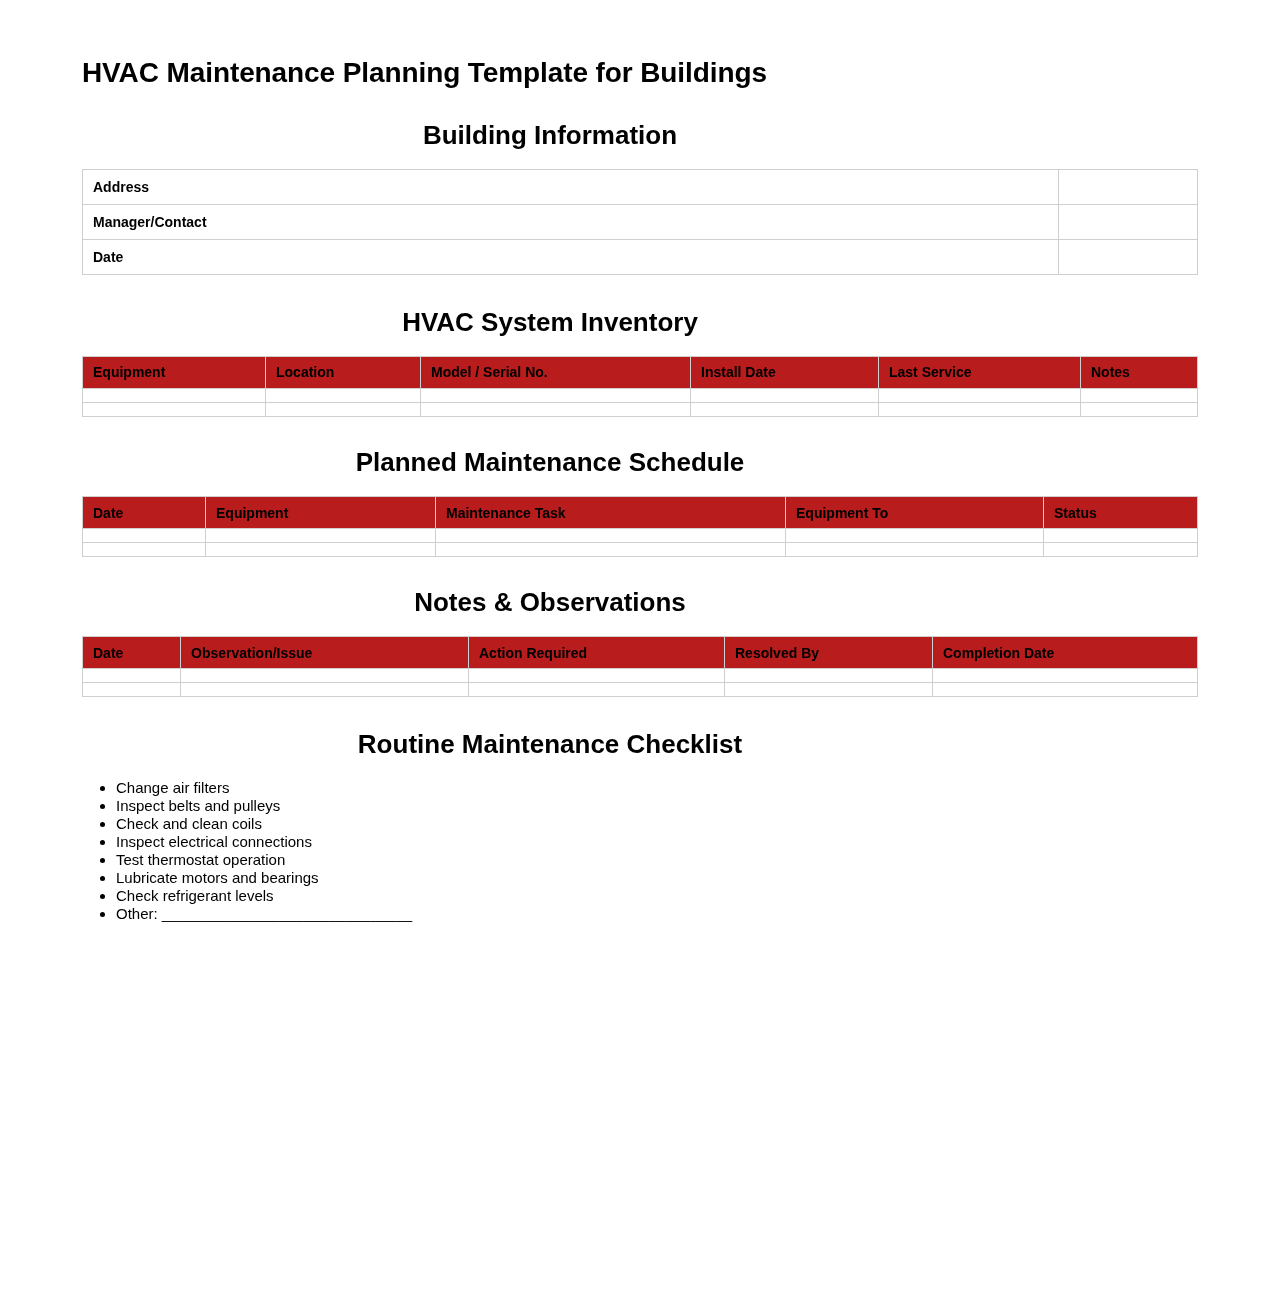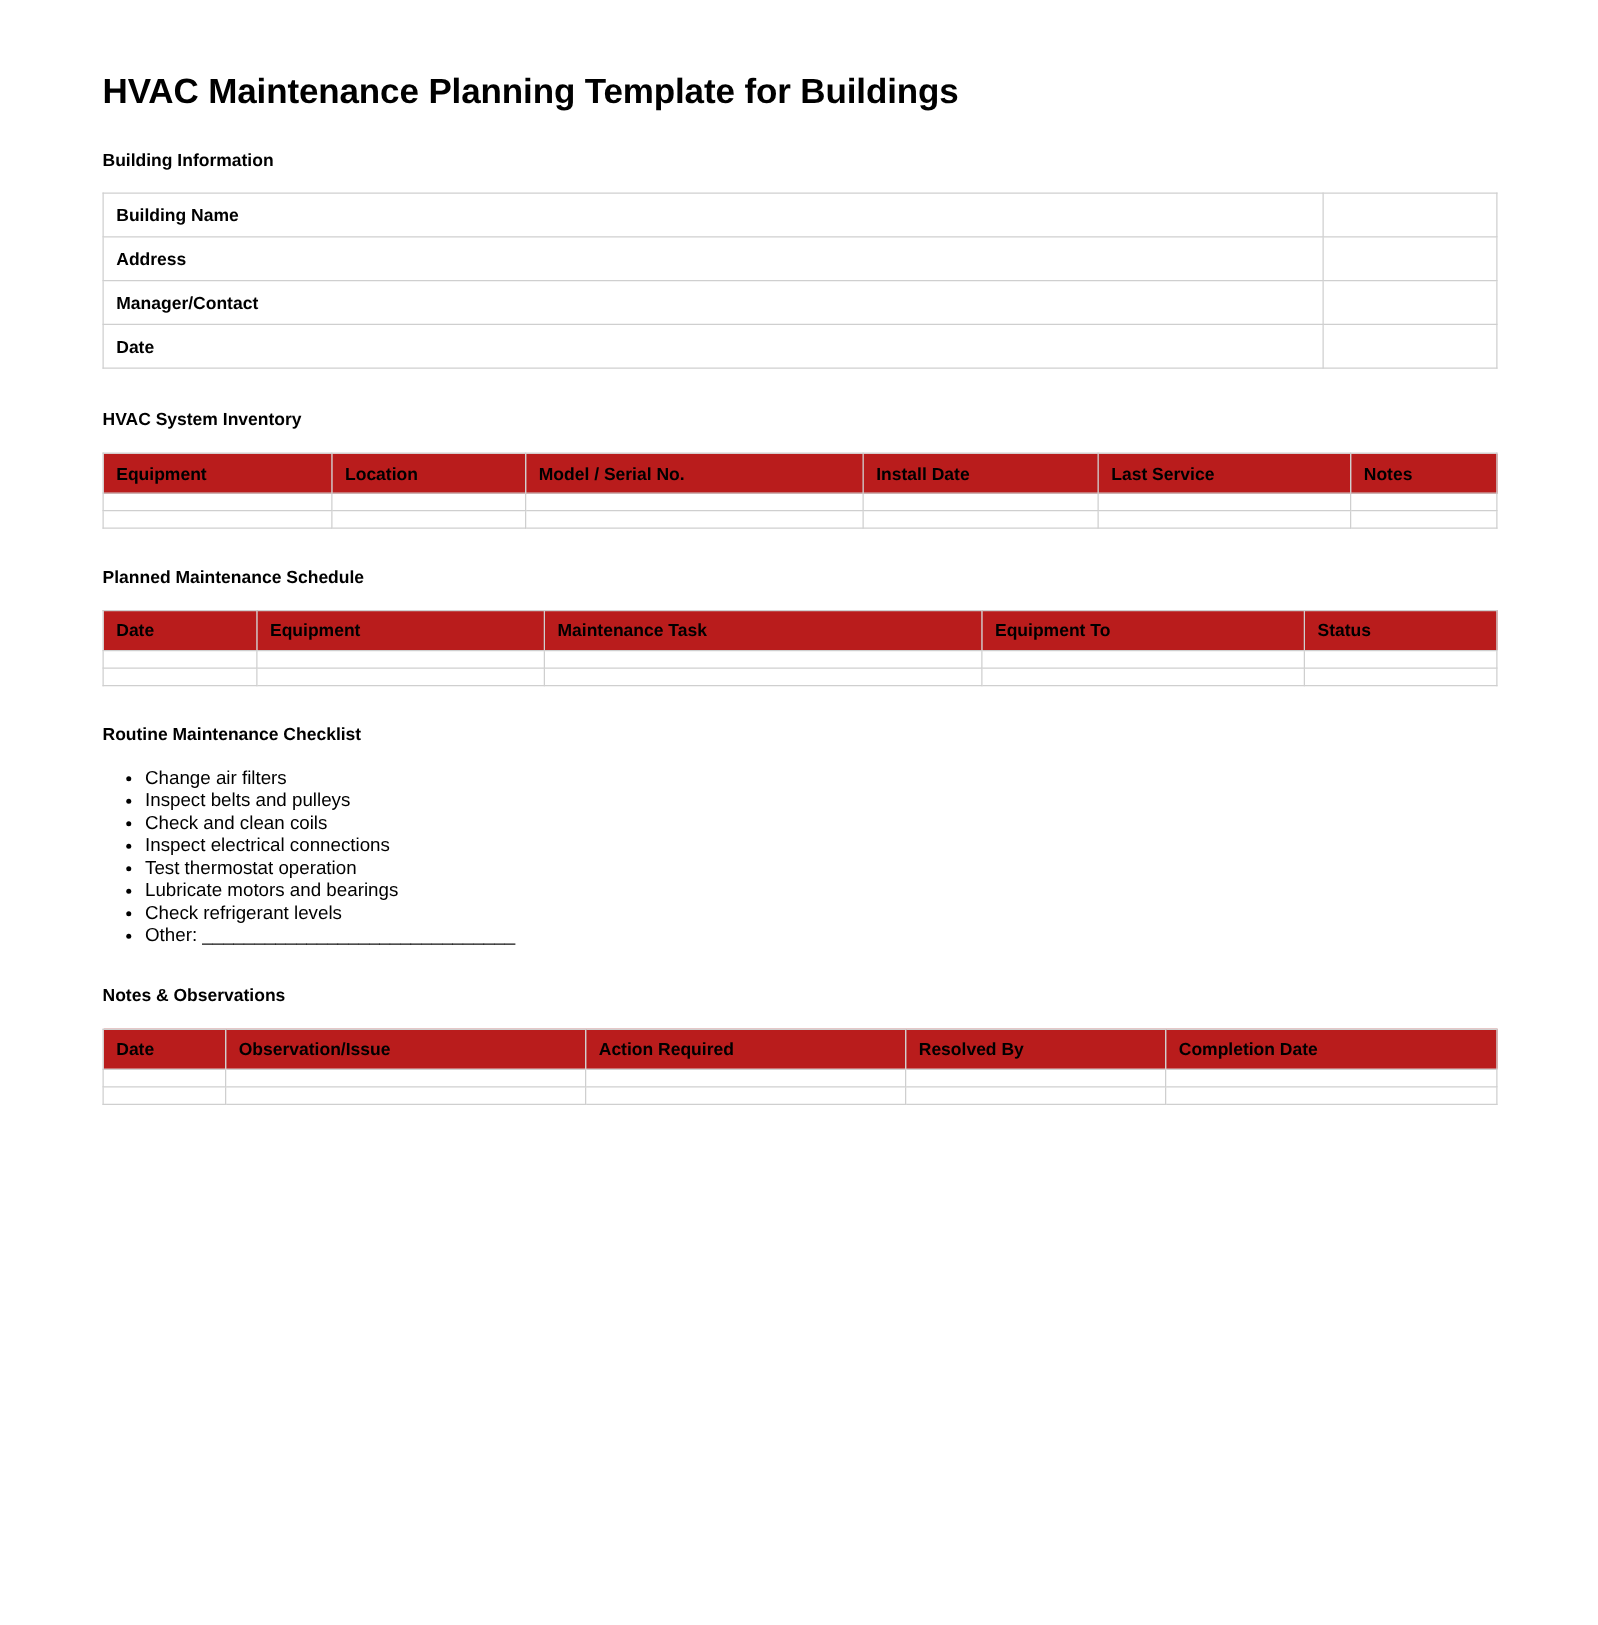--- a/index.html
+++ b/index.html
@@ -20,24 +20,25 @@
     width: 1100px;
   }
   h1.doc-title {
     font-size: 28px;
     font-weight: bold;
     line-height: 1.2;
     margin: 0 0 30px 0;
     letter-spacing: -0.1px;
   }
   h2.section-title {
-    font-size: 14px;
+    font-size: 26px;
     font-weight: bold;
     line-height: 1.2;
     margin: 0 0 18px 0;
+    text-align: center;
   }
   .section {
     margin-bottom: 32px;
   }
   .section.inventory { margin-bottom: 30px; }
   .section.schedule  { margin-bottom: 30px; }
   .section.checklist { margin-bottom: 30px; }
 
   table.grid {
     width: 1115px;
@@ -124,24 +125,20 @@
 
   <div class="section building-info">
     <h2 class="section-title">Building Information</h2>
     <table class="grid info">
       <colgroup>
           <col class="c1">
           <col class="c2">
         </colgroup>
       <tbody>
         <tr>
-          <td class="label-cell">Building Name</td>
-          <td class="value-cell"></td>
-        </tr>
-        <tr>
           <td class="label-cell">Address</td>
           <td class="value-cell"></td>
         </tr>
         <tr>
           <td class="label-cell">Manager/Contact</td>
           <td class="value-cell"></td>
         </tr>
         <tr>
           <td class="label-cell">Date</td>
           <td class="value-cell"></td>
@@ -202,20 +199,58 @@
           <col class="c4">
           <col class="c5">
         </colgroup>
       <thead>
         <tr>
           <th>Date</th>
           <th>Equipment</th>
           <th>Maintenance Task</th>
           <th>Equipment To</th>
           <th>Status</th>
+        </tr>
+      </thead>
+      <tbody>
+        <tr>
+          <td class="blank-cell"></td>
+          <td class="blank-cell"></td>
+          <td class="blank-cell"></td>
+          <td class="blank-cell"></td>
+          <td class="blank-cell"></td>
+        </tr>
+        <tr>
+          <td class="blank-cell"></td>
+          <td class="blank-cell"></td>
+          <td class="blank-cell"></td>
+          <td class="blank-cell"></td>
+          <td class="blank-cell"></td>
+        </tr>
+      </tbody>
+    </table>
+  </div>
+
+  <div class="section notes-section">
+    <h2 class="section-title">Notes &amp; Observations</h2>
+    <table class="grid notes">
+      <colgroup>
+          <col class="c1">
+          <col class="c2">
+          <col class="c3">
+          <col class="c4">
+          <col class="c5">
+        </colgroup>
+      <thead>
+        <tr>
+          <th>Date</th>
+          <th>Observation/Issue</th>
+          <th>Action Required</th>
+          <th>Resolved By</th>
+          <th>Completion Date</th>
         </tr>
       </thead>
       <tbody>
         <tr>
           <td class="blank-cell"></td>
           <td class="blank-cell"></td>
           <td class="blank-cell"></td>
           <td class="blank-cell"></td>
           <td class="blank-cell"></td>
         </tr>
@@ -237,51 +272,13 @@
       <li><span>Inspect belts and pulleys</span></li>
       <li><span>Check and clean coils</span></li>
       <li><span>Inspect electrical connections</span></li>
       <li><span>Test thermostat operation</span></li>
       <li><span>Lubricate motors and bearings</span></li>
       <li><span>Check refrigerant levels</span></li>
       <li><span class="other-line">Other: ______________________________</span></li>
     </ul>
   </div>
 
-  <div class="section notes-section">
-    <h2 class="section-title">Notes &amp; Observations</h2>
-    <table class="grid notes">
-      <colgroup>
-          <col class="c1">
-          <col class="c2">
-          <col class="c3">
-          <col class="c4">
-          <col class="c5">
-        </colgroup>
-      <thead>
-        <tr>
-          <th>Date</th>
-          <th>Observation/Issue</th>
-          <th>Action Required</th>
-          <th>Resolved By</th>
-          <th>Completion Date</th>
-        </tr>
-      </thead>
-      <tbody>
-        <tr>
-          <td class="blank-cell"></td>
-          <td class="blank-cell"></td>
-          <td class="blank-cell"></td>
-          <td class="blank-cell"></td>
-          <td class="blank-cell"></td>
-        </tr>
-        <tr>
-          <td class="blank-cell"></td>
-          <td class="blank-cell"></td>
-          <td class="blank-cell"></td>
-          <td class="blank-cell"></td>
-          <td class="blank-cell"></td>
-        </tr>
-      </tbody>
-    </table>
-  </div>
-
 </div>
 
 </body></html>

